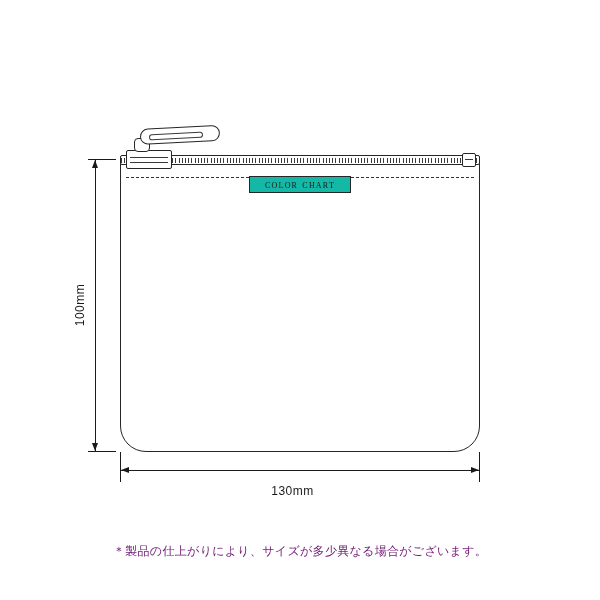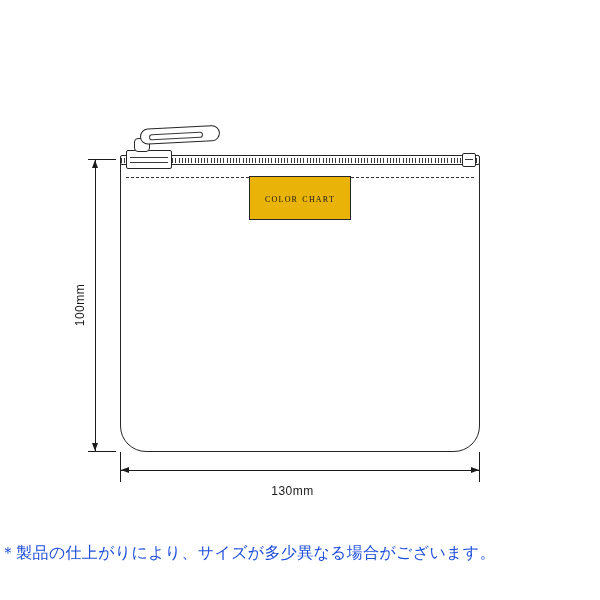--- a/index.html
+++ b/index.html
@@ -197,23 +197,23 @@
     height: 0;
     border-top: 1px solid #3a3a3a;
   }
 
   
   .label-patch {
     position: absolute;
     left: 249px;
     top: 176px;
     width: 102px;
-    height: 44px;
-    border: 1.2px solid #262626;
-    background: #eab308;
+    height: 17px;
+    border: 1.2px solid #262626;
+    background: #14b8a6;
     box-sizing: border-box;
     display: flex;
     align-items: center;
     justify-content: center;
   }
   .label-patch .brand {
     font-family: "Liberation Serif", serif;
     font-size: 12px;
     letter-spacing: 1.2px;
     color: #1a1a1a;
@@ -221,22 +221,23 @@
     text-transform: lowercase;
   }
   .label-patch .brand::first-letter { font-size: 12px; }
 
   
   .note {
     position: absolute;
     left: 0;
     top: 543px;
     width: 600px;
-    font-size: 16px;
-    color: #1d4ed8;
+    text-align: center;
+    font-size: 12px;
+    color: #701a75;
     letter-spacing: 0.3px;
   }
 </style>
 </head>
 <body>
 
 <div id="stage">
 
   <div class="ext-line" style="left:88px; top:159px; width:28px; height:1px;"></div>
   <div class="ext-line" style="left:88px; top:451px; width:28px; height:1px;"></div>

